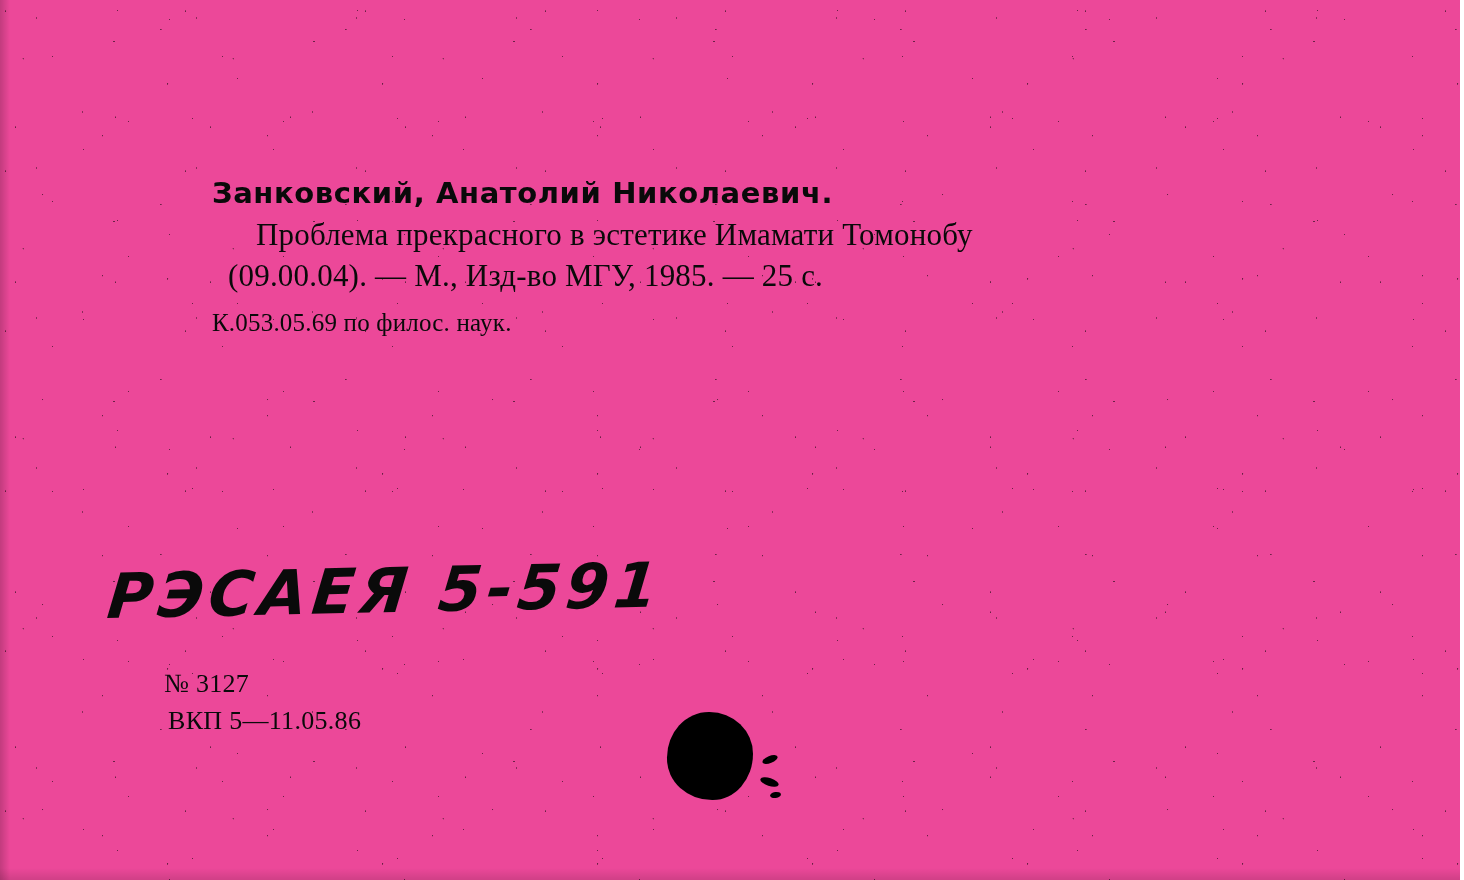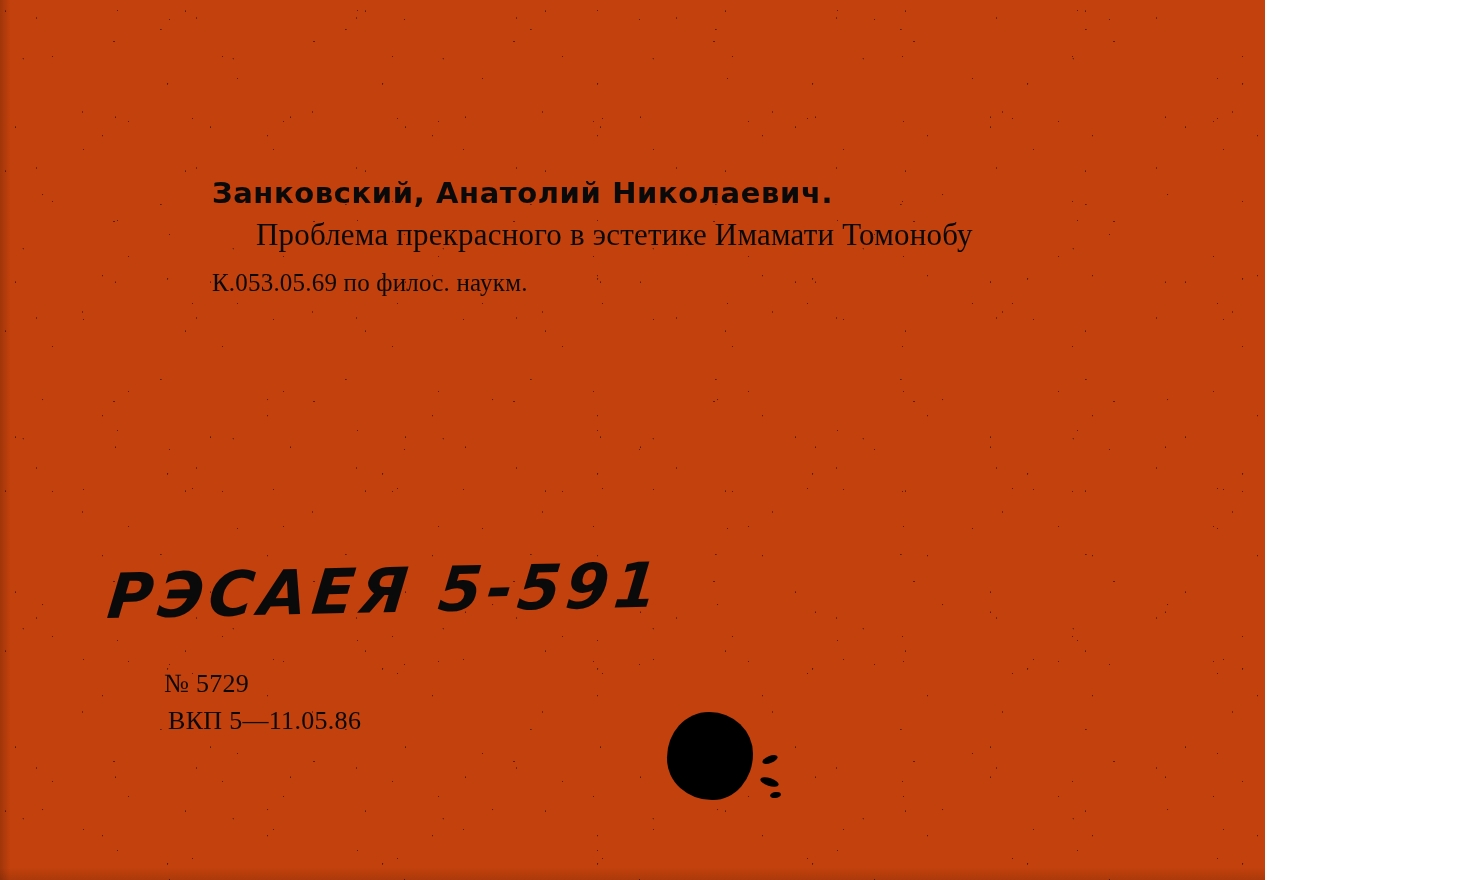--- a/index.html
+++ b/index.html
@@ -5,23 +5,23 @@
   html, body {
     margin: 0;
     padding: 0;
     background: #ffffff;
   }
   body {
     font-family: "Liberation Serif", serif;
   }
   .card {
     position: relative;
-    width: 1265px;
+    width: 1460px;
     height: 880px;
-    background: #c2410c;
+    background: #ec4899;
     overflow: hidden;
     box-sizing: border-box;
   }
   
   .speckle {
     position: absolute;
     inset: 0;
     pointer-events: none;
     opacity: .55;
     background-image:
@@ -176,30 +176,31 @@
 <div class="card">
 
   <div class="speckle"></div>
   <div class="edge-dark-left"></div>
   <div class="edge-dark-bottom"></div>
 
   <div class="record">
     <div class="author-line">Занковский, Анатолий Николаевич.</div>
     <div class="title-block">
       <div class="title-line1">Проблема прекрасного в эстетике Имамати Томонобу</div>
+      <div class="title-line3">(09.00.04). — М., Изд-во МГУ, 1985. — 25 с.</div>
     </div>
     <div class="note-block">
-      <div class="note-line2">К.053.05.69 по филос. наукм.</div>
+      <div class="note-line2">К.053.05.69 по филос. наук.</div>
     </div>
   </div>
 
   <div class="handwriting">РЭСАЕЯ 5-591</div>
 
   <div class="stamp-block">
-    <div class="stamp-line-1">№ 5729</div>
+    <div class="stamp-line-1">№ 3127</div>
     <div class="stamp-line-3">ВКП 5—11.05.86</div>
   </div>
 
   <div class="ink-blot"></div>
   <div class="ink-splat-a"></div>
   <div class="ink-splat-b"></div>
   <div class="ink-splat-c"></div>
 
 </div>
 

